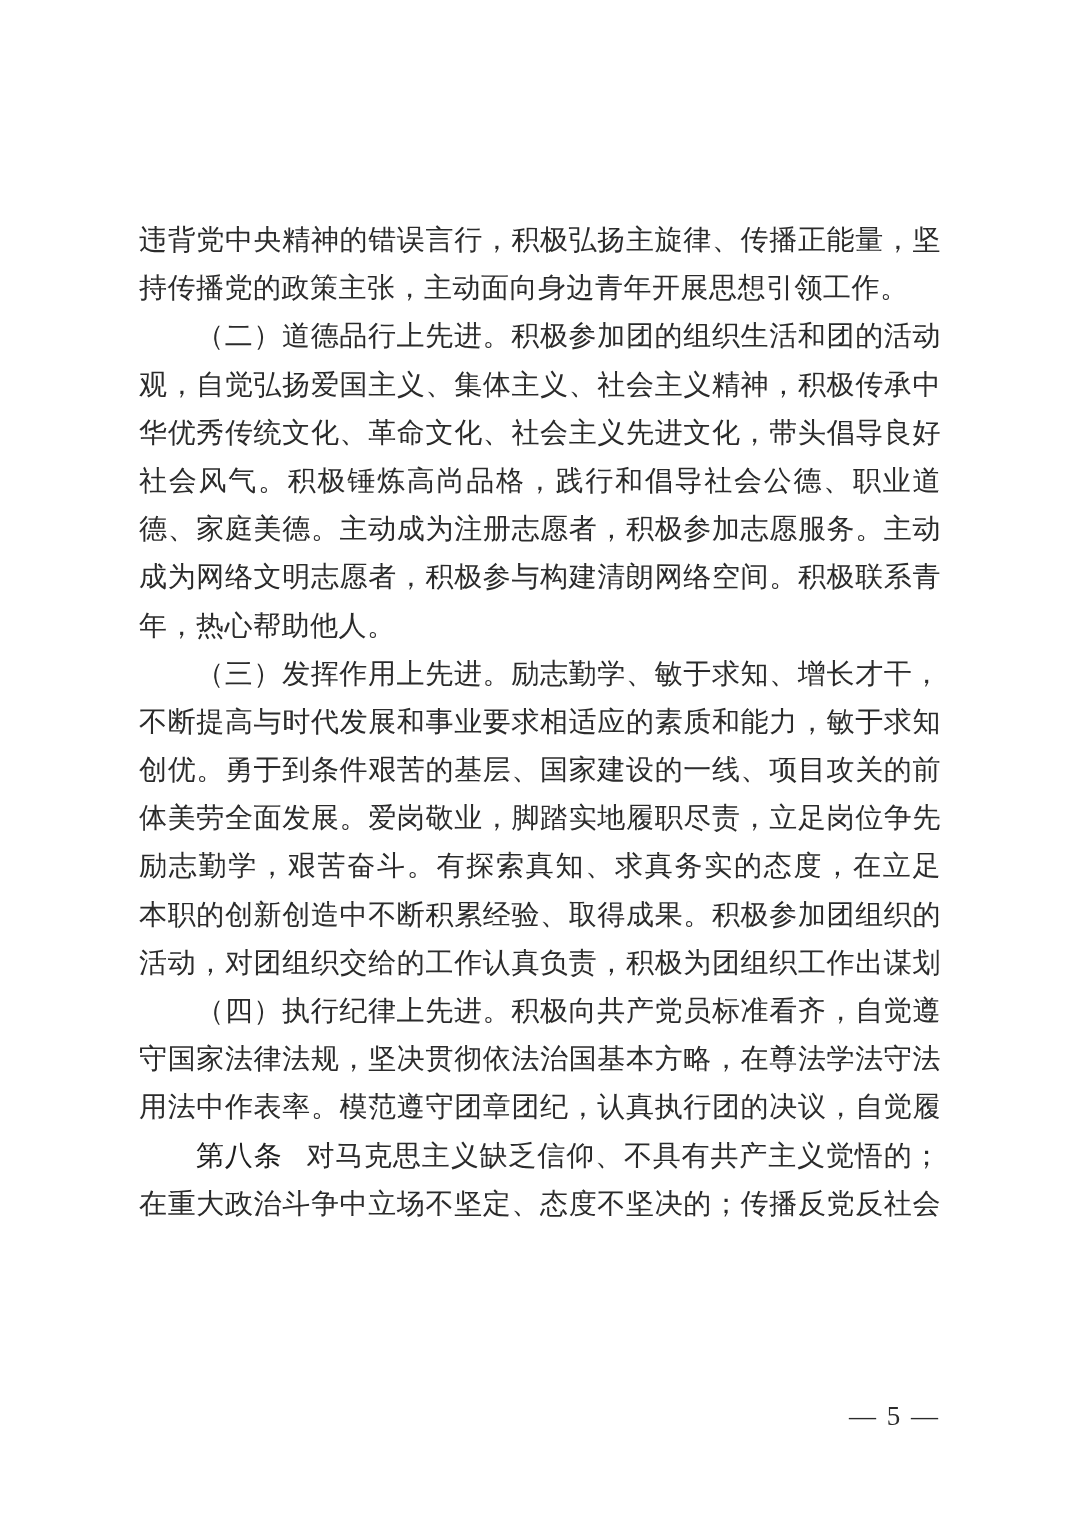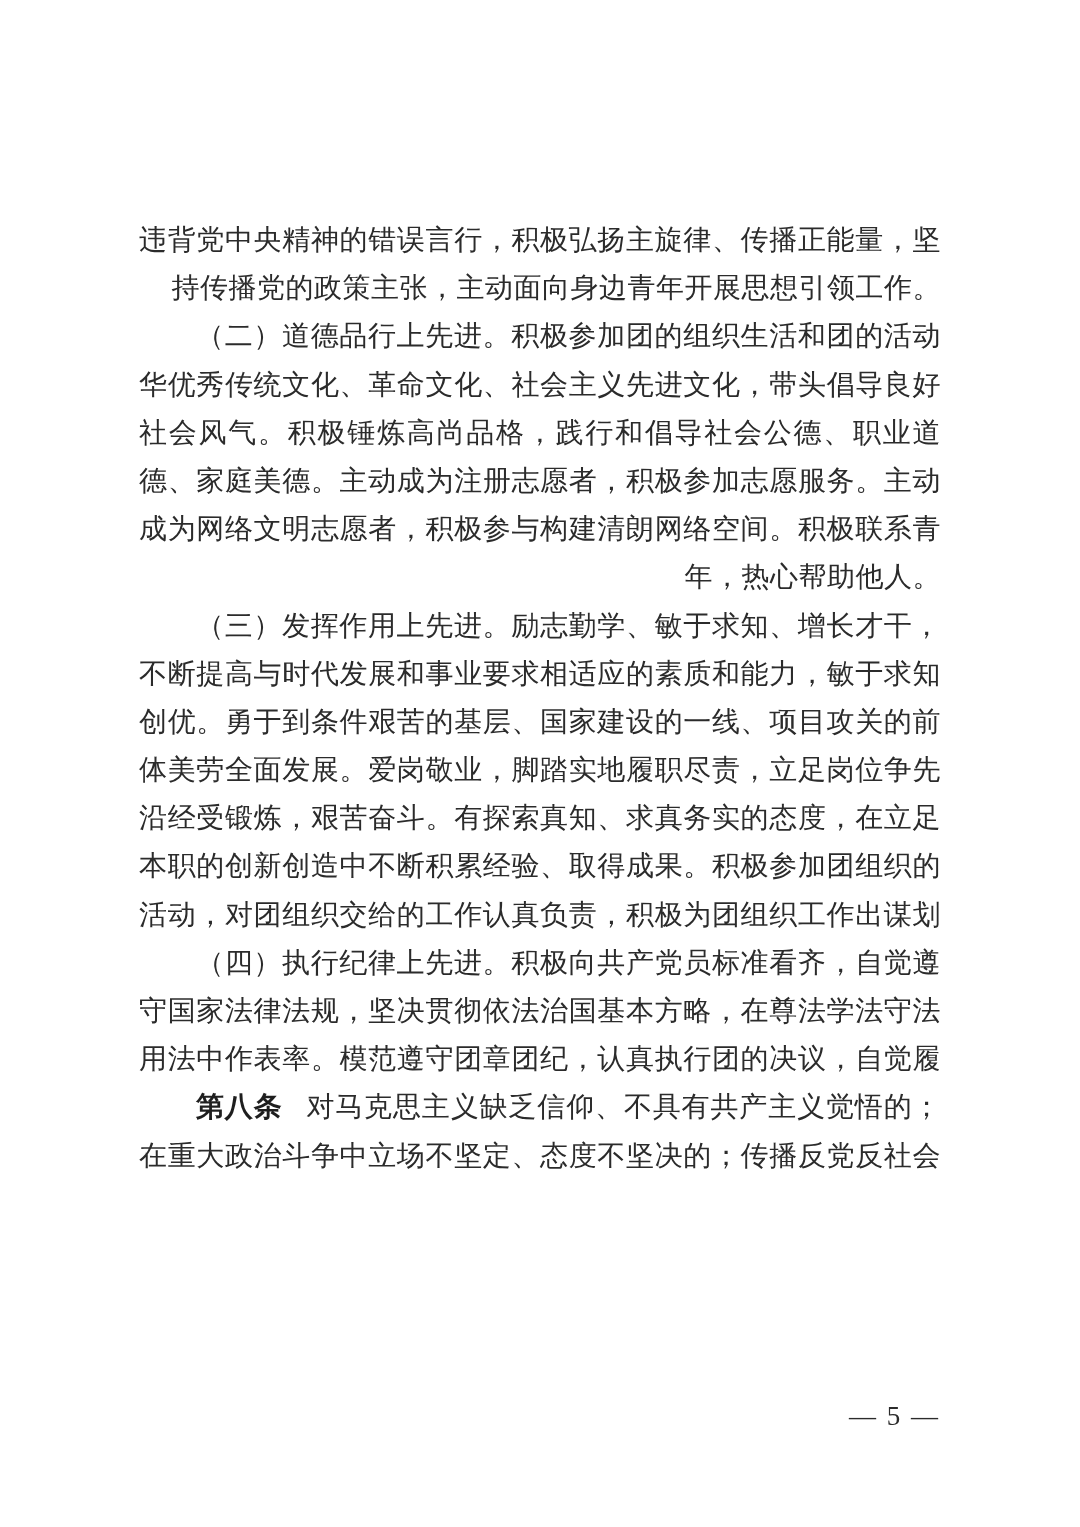--- a/index.html
+++ b/index.html
@@ -20,32 +20,32 @@
   .text-block {
     position: absolute;
     left: 139px;
     top: 172px;
     width: 802px;
     font-size: 28px;
   }
   .line {
     height: 48.2px;
     line-height: 48.2px;
-    text-align: right;
+    text-align: left;
     letter-spacing: 0.5px;
   }
   .line.justify {
     text-align: justify;
     text-align-last: justify;
   }
   .line.indent {
     text-indent: 57px;
   }
   .art-no {
-    font-weight: 700;
+    font-weight: 400;
     font-family: "Liberation Sans", "DejaVu Sans", sans-serif;
     margin-right: 0.85em;
     color: #1e1e1e;
   }
   .footer {
     position: absolute;
     top: 1352px;
     right: 140px;
     font-size: 27px;
     line-height: 40px;
@@ -54,30 +54,31 @@
   }
 </style>
 </head>
 <body>
 
 <div class="page">
   <div class="text-block" id="text-block">
       <div class="line justify">违背党中央精神的错误言行，积极弘扬主旋律、传播正能量，坚</div>
       <div class="line">持传播党的政策主张，主动面向身边青年开展思想引领工作。</div>
       <div class="line justify indent">（二）道德品行上先进。积极参加团的组织生活和团的活动</div>
+      <div class="line justify">观，自觉弘扬爱国主义、集体主义、社会主义精神，积极传承中</div>
       <div class="line justify">华优秀传统文化、革命文化、社会主义先进文化，带头倡导良好</div>
       <div class="line justify">社会风气。积极锤炼高尚品格，践行和倡导社会公德、职业道</div>
       <div class="line justify">德、家庭美德。主动成为注册志愿者，积极参加志愿服务。主动</div>
       <div class="line justify">成为网络文明志愿者，积极参与构建清朗网络空间。积极联系青</div>
       <div class="line">年，热心帮助他人。</div>
       <div class="line justify indent">（三）发挥作用上先进。励志勤学、敏于求知、增长才干，</div>
       <div class="line justify">不断提高与时代发展和事业要求相适应的素质和能力，敏于求知</div>
       <div class="line justify">创优。勇于到条件艰苦的基层、国家建设的一线、项目攻关的前</div>
       <div class="line justify">体美劳全面发展。爱岗敬业，脚踏实地履职尽责，立足岗位争先</div>
-      <div class="line justify">沿经受锻炼，艰苦奋斗。有探索真知、求真务实的态度，在立足</div>
+      <div class="line justify">励志勤学，艰苦奋斗。有探索真知、求真务实的态度，在立足</div>
       <div class="line justify">本职的创新创造中不断积累经验、取得成果。积极参加团组织的</div>
       <div class="line justify">活动，对团组织交给的工作认真负责，积极为团组织工作出谋划</div>
       <div class="line justify indent">（四）执行纪律上先进。积极向共产党员标准看齐，自觉遵</div>
       <div class="line justify">守国家法律法规，坚决贯彻依法治国基本方略，在尊法学法守法</div>
       <div class="line justify">用法中作表率。模范遵守团章团纪，认真执行团的决议，自觉履</div>
       <div class="line justify indent"><span class="art-no">第八条</span><span>对马克思主义缺乏信仰、不具有共产主义觉悟的；</span></div>
       <div class="line justify">在重大政治斗争中立场不坚定、态度不坚决的；传播反党反社会</div>
     </div>
   <div class="footer">
     <span>— 5 —</span>

